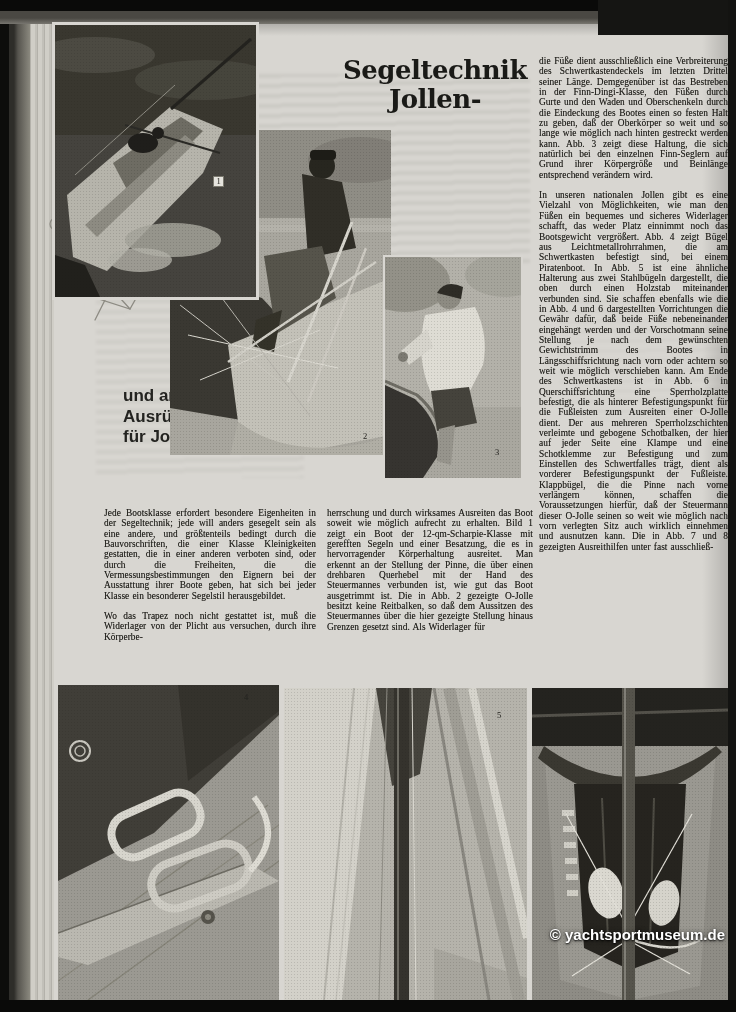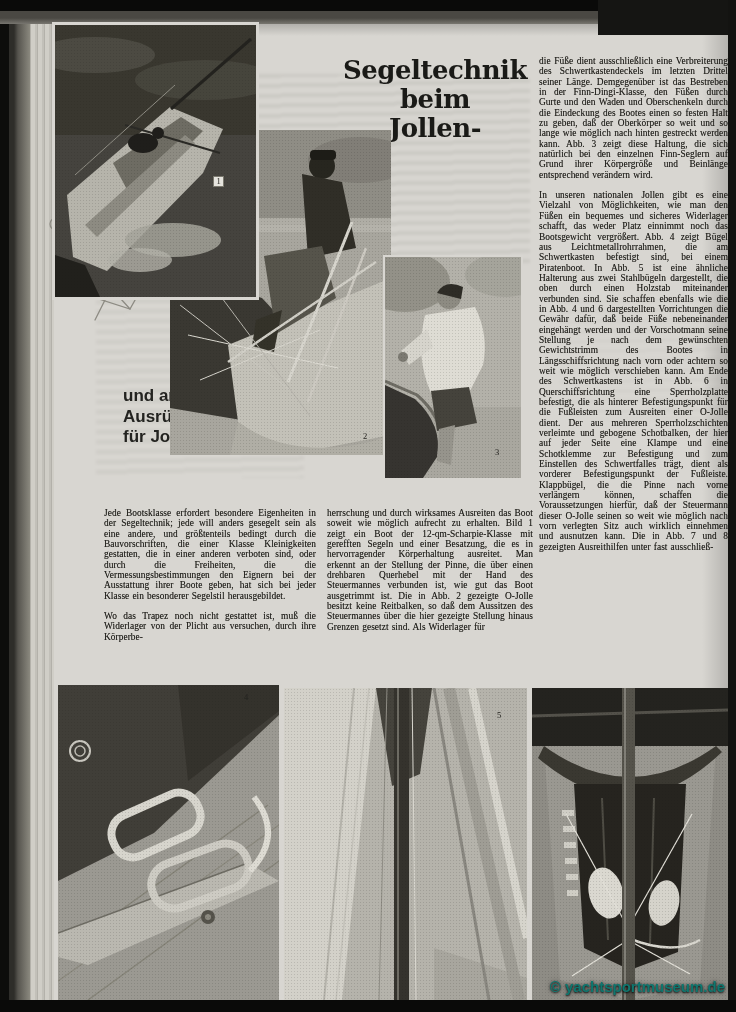--- a/index.html
+++ b/index.html
@@ -47,22 +47,22 @@
   .ph3{left:385px;top:257px;width:136px;height:221px;z-index:2;outline:2px solid #d8d6d1;}
   .ph4{left:58px;top:685px;width:221px;height:315px;}
   .ph5{left:284px;top:688px;width:243px;height:312px;}
   .ph6{left:532px;top:688px;width:196px;height:312px;}
   .fig-label{position:absolute;z-index:5;font-family:"Liberation Serif", serif;
        font-size:8.5px;line-height:9px;color:#23221e;}
   .fig-label.boxed{background:#e6e4de;border:1px solid #7b796f;padding:0 2.5px;}
   
   .sketch{position:absolute;left:38px;top:198px;width:112px;height:128px;}
   
-  .watermark{position:absolute;right:11px;top:978px;z-index:6;
-       font-family:"Liberation Sans", sans-serif;font-weight:bold;font-size:15px;color:#0f766e;
+  .watermark{position:absolute;right:11px;top:926px;z-index:6;
+       font-family:"Liberation Sans", sans-serif;font-weight:bold;font-size:15px;color:#ffffff;
        text-shadow:0 1px 2px rgba(0,0,0,.9),0 0 5px rgba(0,0,0,.55);}
 </style>
 </head>
 <body>
 
 <div class="stage">
 
   <div class="spine"></div>
   <div class="page-edges"></div>
   <div class="page"></div>
@@ -217,21 +217,20 @@
       <path d="M20,42 L36,35 M22,49 L38,42 M28,34 L26,52 M35,32 L33,50"></path>
       <path d="M30,48 L55,66 L86,50 L101,60"></path>
       <path d="M55,70 L88,62 L106,86 L92,111 L61,101 Z"></path>
       <path d="M55,70 L92,111 M88,62 L61,101"></path>
       <path d="M96,44 L57,122"></path>
     </g>
   </svg>
 
   <div class="headline">
     <div>Segeltechnik</div>
-    <div>beim</div>
     <div>Jollen-</div>
   </div>
 
   <div class="deck">
     <div>und andere</div>
     <div>Ausrüstungsteile</div>
     <div>für Jollen</div>
   </div>
 
   <div class="col col-left">

